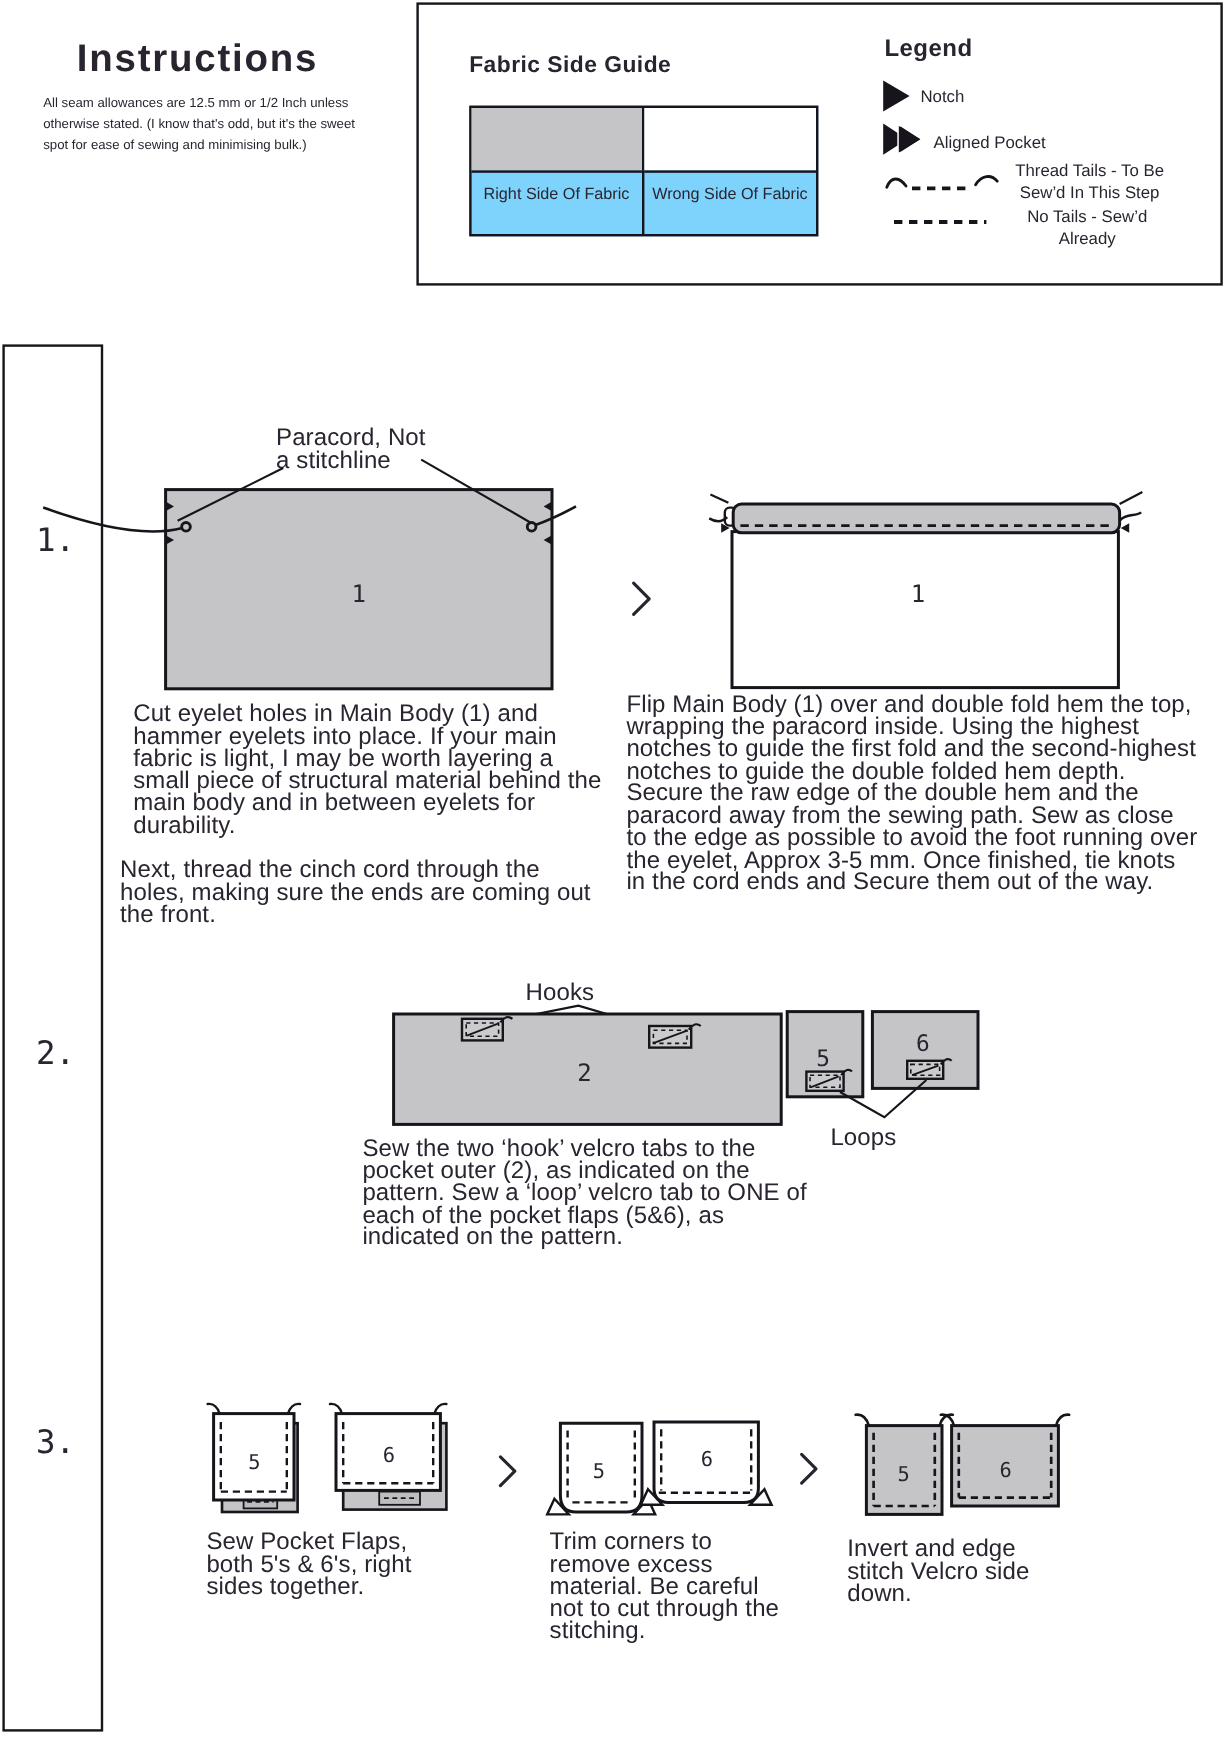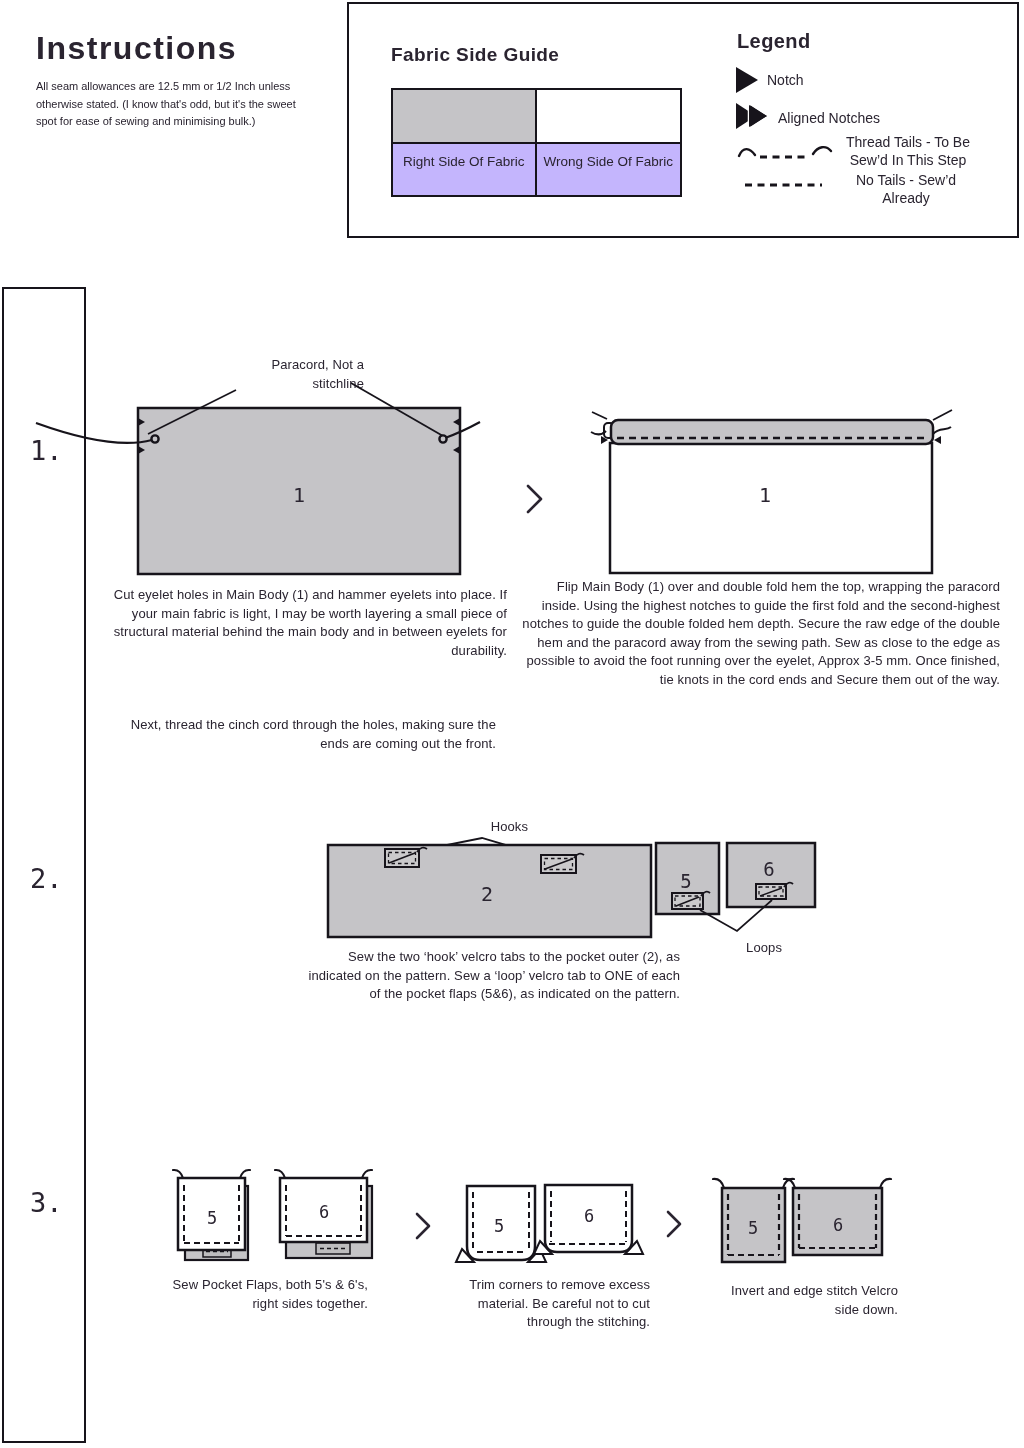--- a/index.html
+++ b/index.html
@@ -7,31 +7,31 @@
     --line:#17141b;
     --gray:#c5c4c7;
     --tab:#cbcacc;
   }
   html,body{margin:0;padding:0;background:#ffffff;}
   .page{
     position:relative;width:1024px;height:1448px;background:#ffffff;
     font-family:"Liberation Sans", sans-serif;color:var(--ink);overflow:hidden;
   }
   .abs{position:absolute;}
-  .title{font-weight:bold;letter-spacing:1.5px;font-size:32px;color:var(--ink);}
+  .title{font-weight:bold;letter-spacing:1.5px;font-size:32px;color:var(--ink);margin-left:28px;}
   .h2{font-weight:bold;font-size:19px;letter-spacing:0.4px;color:var(--ink);}
   .h2b{font-weight:bold;font-size:20px;letter-spacing:0.4px;color:var(--ink);}
   .body-text{font-size:11px;line-height:17.5px;}
-  .caption{font-size:13px;line-height:18.5px;text-align:right;letter-spacing:0.1px;}
+  .caption{font-size:20px;line-height:18.5px;text-align:left;letter-spacing:0.1px;}
   .small-label{font-size:14px;line-height:17.5px;}
   .center{text-align:center;}
   .box{border:2.5px solid var(--line);box-sizing:border-box;background:#fff;}
   .num{font-family:"DejaVu Sans Mono", monospace;font-size:27px;color:var(--ink);}
   .fsg-table{display:grid;grid-template-columns:1fr 1fr;grid-template-rows:52px 1fr;
-    border:2.5px solid var(--line);box-sizing:border-box;background:#c4b5fd;}
+    border:2.5px solid var(--line);box-sizing:border-box;background:#7dd3fc;}
   .fsg-cell{box-sizing:border-box;}
   .fsg-swatch-right{background:var(--gray);border-right:2px solid var(--line);}
   .fsg-swatch-wrong{background:#ffffff;}
   .fsg-label{border-top:2.5px solid var(--line);font-size:13.5px;line-height:17px;
     text-align:center;padding-top:9px;}
   .fsg-label.first{border-right:2px solid var(--line);}
   svg text{font-family:"DejaVu Sans Mono", monospace;fill:var(--ink);}
 </style>
 </head>
 <body>
@@ -57,21 +57,21 @@
     <svg class="abs" style="left:386px;top:62px;" width="26" height="30">
       <polygon points="1,1 23,14 1,27" fill="var(--line)"></polygon>
     </svg>
     <div class="abs small-label" style="left:418px;top:68px;">Notch</div>
 
     <svg class="abs" style="left:386px;top:98px;" width="42" height="30">
       <polygon points="1,1 21,14 1,27" fill="var(--line)"></polygon>
       <polygon points="14,1 34,14 14,27" fill="var(--line)" stroke="#ffffff" stroke-width="2.5"></polygon>
       <polygon points="14,3 32,14 14,25" fill="var(--line)"></polygon>
     </svg>
-    <div class="abs small-label" style="left:429px;top:106px;">Aligned Notches</div>
+    <div class="abs small-label" style="left:429px;top:106px;">Aligned Pocket</div>
 
     <svg class="abs" style="left:388px;top:138px;" width="96" height="24">
       <path d="M2,14 C6,4 13,6 18,13" fill="none" stroke="var(--line)" stroke-width="2.4" stroke-linecap="round"></path>
       <line x1="23" y1="15" x2="71" y2="15" stroke="var(--line)" stroke-width="3" stroke-dasharray="7 5.5"></line>
       <path d="M76,12 C81,4 89,3 94,9" fill="none" stroke="var(--line)" stroke-width="2.4" stroke-linecap="round"></path>
     </svg>
     <div class="abs small-label center" style="left:479px;top:130px;width:160px;">Thread Tails - To Be Sew’d In This Step</div>
 
     <svg class="abs" style="left:395px;top:176px;" width="80" height="10">
       <line x1="1" y1="5" x2="78" y2="5" stroke="var(--line)" stroke-width="3.2" stroke-dasharray="7 5.5"></line>

